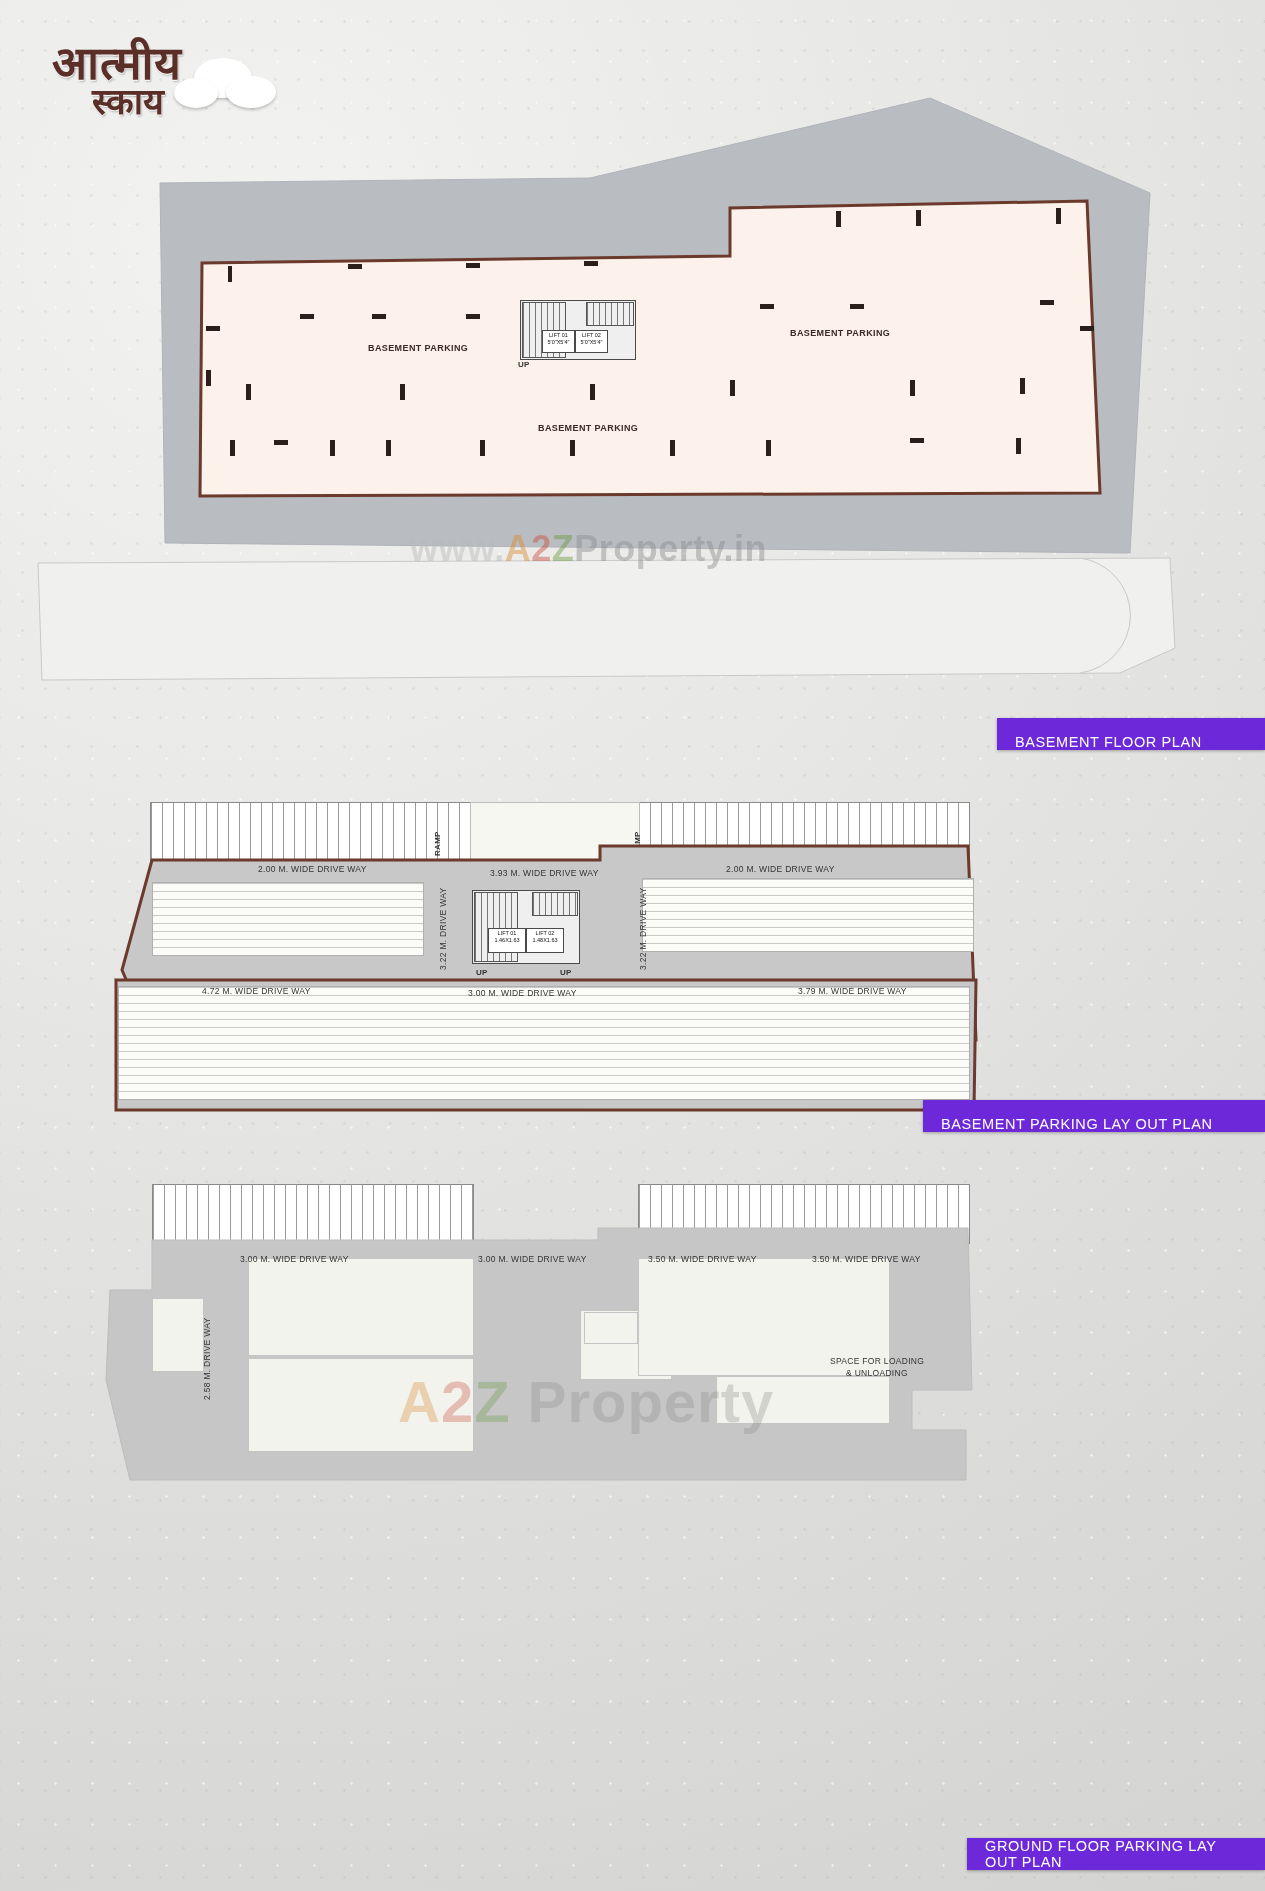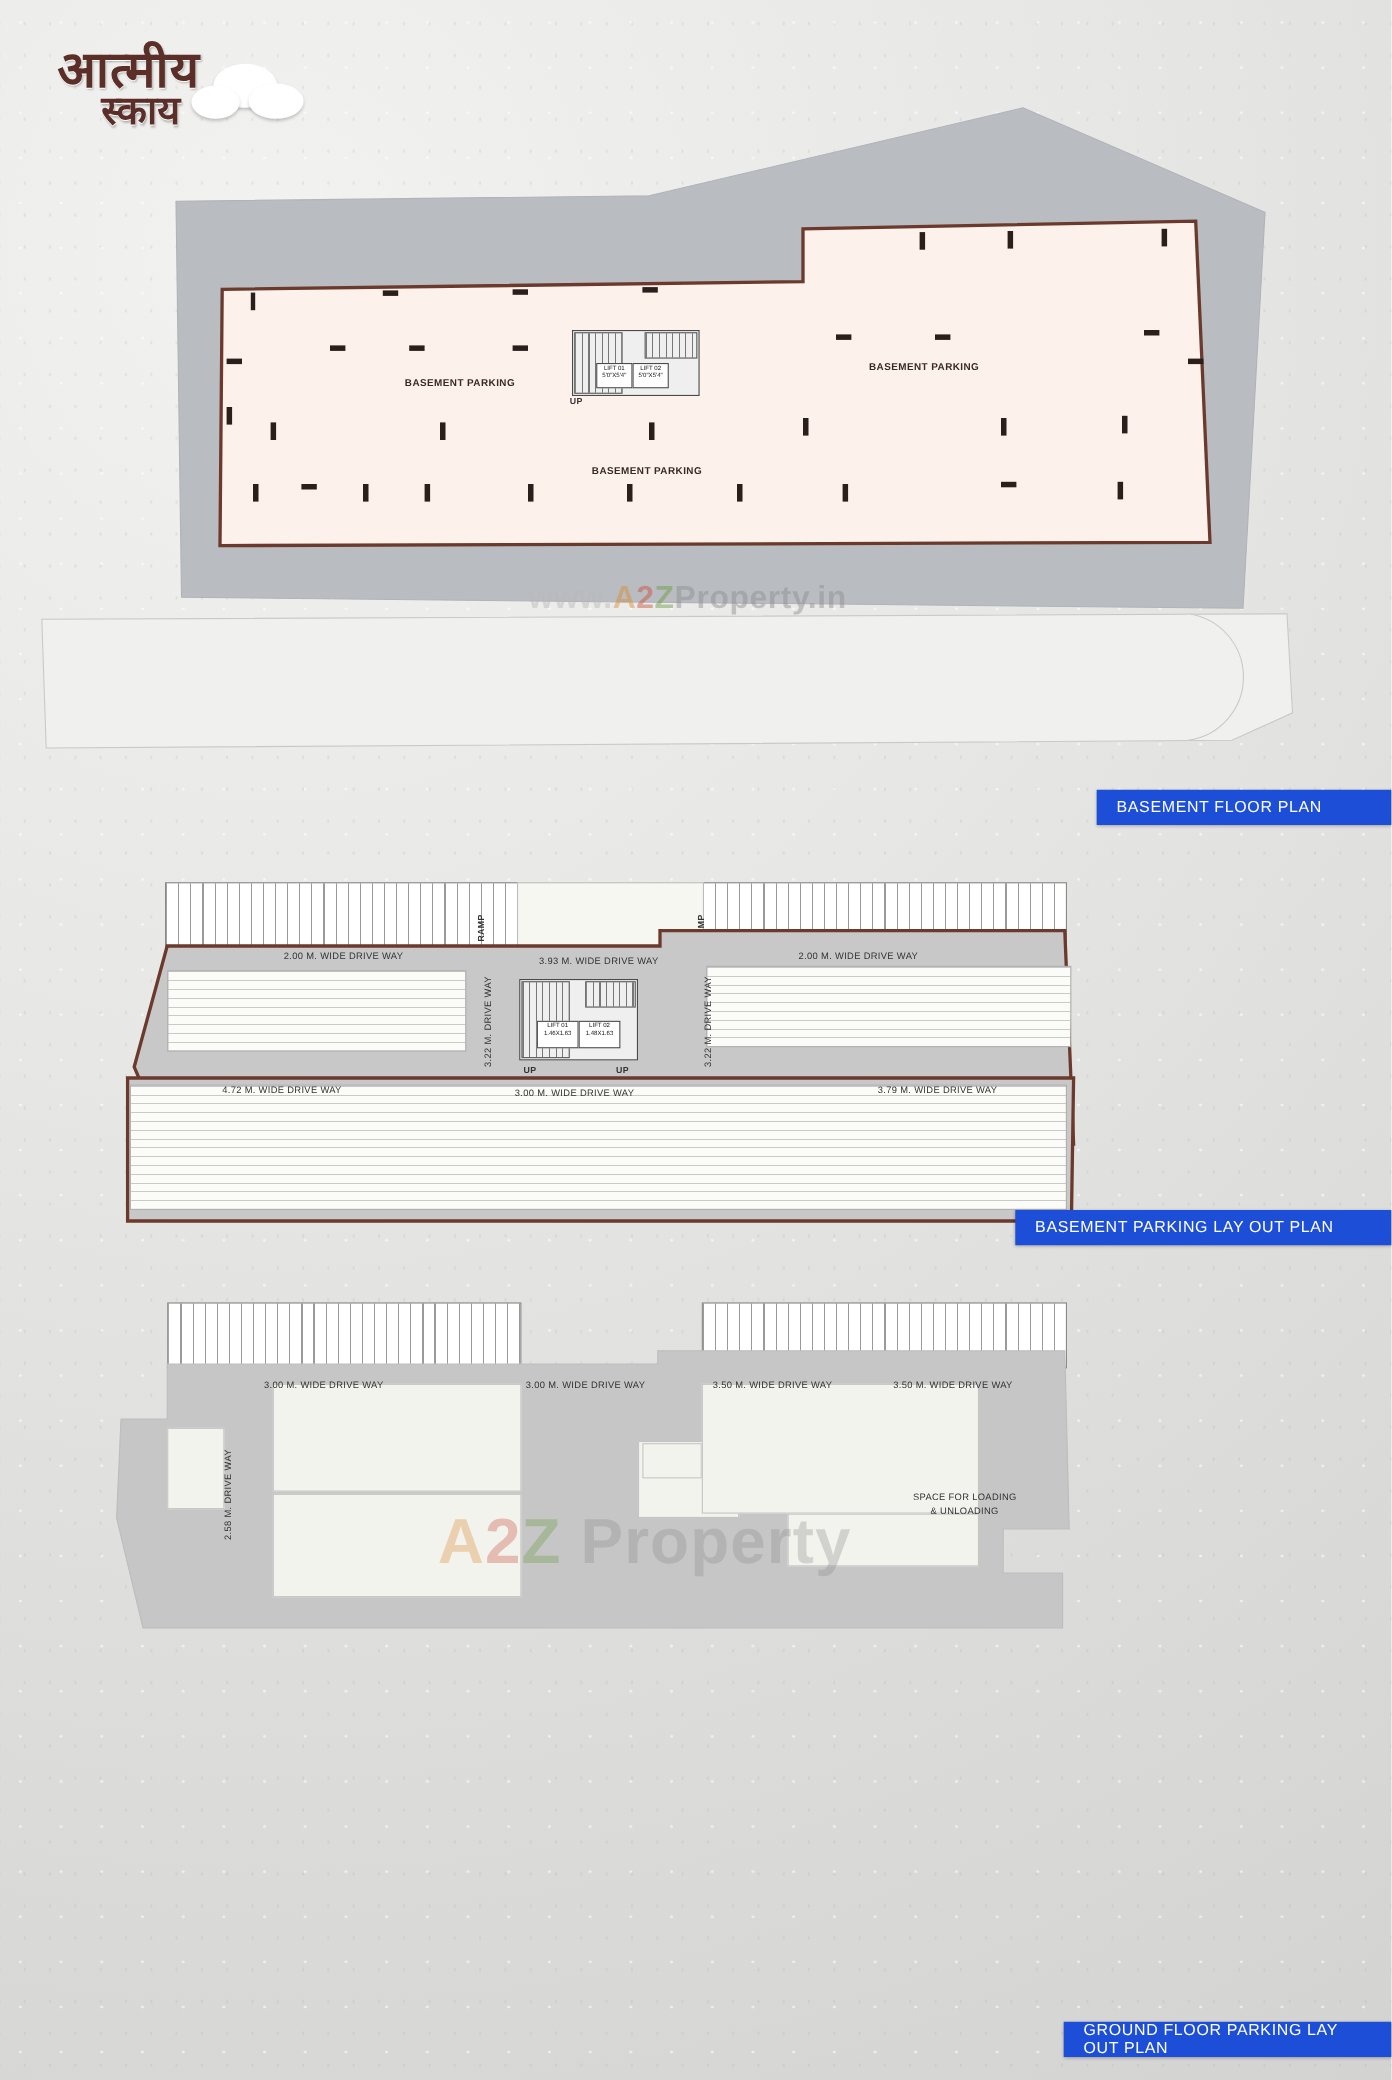--- a/index.html
+++ b/index.html
@@ -36,23 +36,23 @@
     text-shadow:0 1px 0 #fff, 1px 2px 2px rgba(0,0,0,.25);
   }
   .logo-cloud{position:absolute;right:30px;top:28px;width:110px;height:62px;}
   .logo-cloud i{position:absolute;background:#fff;border-radius:50%;box-shadow:0 2px 3px rgba(0,0,0,.2);}
   .c1{left:20px;top:4px;width:58px;height:40px;}
   .c2{left:0px;top:24px;width:44px;height:30px;}
   .c3{left:52px;top:22px;width:50px;height:32px;}
 
   
   .title-bar{
-    position:absolute;right:0;height:32px;background:#1d4ed8;
+    position:absolute;right:0;height:32px;background:#6d28d9;
     color:#fff;font-size:14.5px;letter-spacing:.6px;
-    display:flex;align-items:center;padding:0 18px;
+    display:flex;align-items:flex-end;padding:0 18px;
     box-shadow:0 1px 3px rgba(0,0,0,.3);
   }
 
   
   .plan{position:absolute;}
   .lbl{
     position:absolute;font-size:8.5px;color:#333;letter-spacing:.3px;
     white-space:nowrap;
   }
   .lbl.b{font-weight:bold;font-size:8px;}
@@ -74,22 +74,22 @@
     font-size:5.5px;text-align:center;line-height:1.25;color:#111;padding-top:1px;
   }
   .stair-hatch{
     position:absolute;background:
       repeating-linear-gradient(to right,#777 0 1px,transparent 1px 6px);
     border:1px solid #555;
   }
 
   .watermark1{
     position:absolute;left:380px;top:440px;width:430px;
-    font-size:29px;font-weight:bold;letter-spacing:.5px;
-    opacity:.45;white-space:nowrap;text-align:center;
+    font-size:36px;font-weight:bold;letter-spacing:.5px;
+    opacity:.45;white-space:nowrap;
   }
   .wm-a{color:#d98b30;}
   .wm-2{color:#c94f3a;}
   .wm-z{color:#6b9a3f;}
   .wm-rest{color:#8d8d8d;}
   .wm-www{color:#b9b9b9;}
 
   .watermark2{
     position:absolute;left:398px;top:1368px;
     font-size:58px;font-weight:bold;letter-spacing:1px;opacity:.33;

